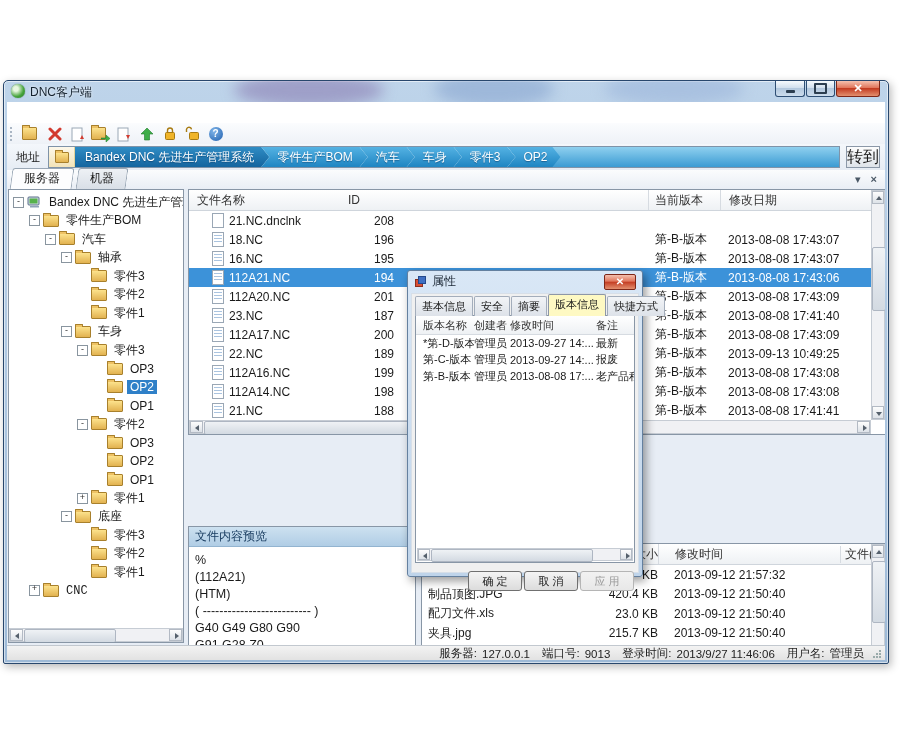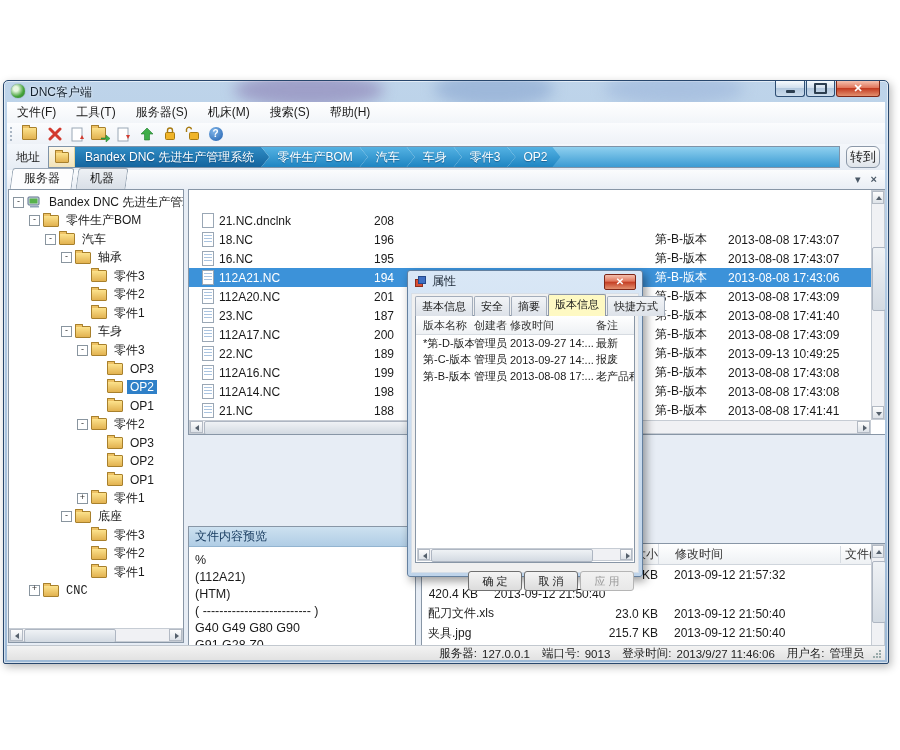--- a/index.html
+++ b/index.html
@@ -41,22 +41,22 @@
   .addr-label{padding:0 8px 0 9px;}
   .bc-box{flex:1;height:20px;border:1px solid #7f93a8;background:#fff;display:flex;overflow:hidden;margin-right:6px;}
   .bc-folder{width:25px;background:linear-gradient(#fdf8ea,#f2e3b8);display:flex;align-items:center;justify-content:center;border-right:1px solid #e4d49a;}
   .bc-seg{display:flex;align-items:center;color:#fff;font-size:12px;padding:0 15px 0 10px;
           background:linear-gradient(#54b2e3,#1f85c2);clip-path:polygon(0 0,calc(100% - 8px) 0,100% 50%,calc(100% - 8px) 100%,0 100%);
           margin-right:-8px;white-space:nowrap;text-shadow:0 1px 1px rgba(0,40,80,.45);}
   .bc-seg + .bc-seg{clip-path:polygon(0 0,calc(100% - 8px) 0,100% 50%,calc(100% - 8px) 100%,0 100%,8px 50%);padding-left:16px;}
   .bc-root{background:linear-gradient(#2f8cc4,#14659f);}
   .bc-fill{flex:1;background:linear-gradient(#8fd0ef,#3b9bd3);margin-left:-2px;
            clip-path:polygon(0 0,100% 0,100% 100%,0 100%,8px 50%);}
-  .go-btn{width:32px;height:20px;margin-right:5px;border:1px solid #8b98a8;border-radius:6px;
-          background:linear-gradient(#fdfdfd,#dfe4ea);font-size:13px;display:flex;align-items:center;justify-content:center;}
+  .go-btn{width:32px;height:20px;margin-right:5px;border:1px solid #8b98a8;border-radius:0;
+          background:linear-gradient(#fdfdfd,#dfe4ea);font-size:16px;display:flex;align-items:center;justify-content:center;}
 
   
   .tabstrip{position:absolute;left:0;top:68px;right:0;height:19px;background:linear-gradient(#fbfcfd,#e9eef5);
             border-bottom:1px solid #9aa7b5;display:flex;align-items:flex-end;font-size:12px;}
   .vtab{padding:1px 12px 2px 12px;margin-left:4px;border:1px solid #9aa7b5;border-bottom:none;border-radius:3px 3px 0 0;
         background:linear-gradient(#eef1f5,#d9dfe7);transform:skewX(-8deg);}
   .vtab span{display:inline-block;transform:skewX(8deg);}
   .vtab.active{background:#fdfdfe;position:relative;top:1px;padding-bottom:3px;}
   .strip-ctrl{position:absolute;right:8px;top:3px;display:flex;gap:10px;color:#4a5866;font-size:11px;}
 
@@ -87,21 +87,21 @@
   .tri.up{border-left:3px solid transparent;border-right:3px solid transparent;border-bottom:4px solid #55606c;left:3px;top:4px;}
   .tri.dn{border-left:3px solid transparent;border-right:3px solid transparent;border-top:4px solid #55606c;left:3px;top:5px;}
   .tri.lf{border-top:3px solid transparent;border-bottom:3px solid transparent;border-right:4px solid #55606c;left:4px;top:3px;}
   .tri.rt{border-top:3px solid transparent;border-bottom:3px solid transparent;border-left:4px solid #55606c;left:5px;top:3px;}
 
   
   .lhead{position:absolute;left:0;top:0;right:0;height:20px;background:linear-gradient(#ffffff,#eef1f4);
          border-bottom:1px solid #cfd5dc;display:flex;font-size:12px;color:#333;align-items:center;}
   .frow{height:19px;display:flex;align-items:center;font-size:12px;}
   .frow.sel{background:#3c92d9;color:#fff;}
-  .fc-name{flex:0 0 155px;display:flex;align-items:center;padding-left:13px;box-sizing:border-box;overflow:hidden;white-space:nowrap;}
+  .fc-name{flex:0 0 155px;display:flex;align-items:center;padding-left:23px;box-sizing:border-box;overflow:hidden;white-space:nowrap;}
   .fc-id{flex:0 0 62px;text-align:right;padding-right:12px;box-sizing:border-box;}
   .fc-mid{flex:0 0 242px;}
   .fc-ver{flex:0 0 72px;border-left:1px solid transparent;}
   .fc-date{flex:1;}
   .lhead .fc-ver{border-left:1px solid #d6dbe1;height:100%;display:flex;align-items:center;padding-left:6px;box-sizing:border-box;}
   .lhead .fc-date{border-left:1px solid #d6dbe1;height:100%;display:flex;align-items:center;padding-left:8px;box-sizing:border-box;}
   .lhead .fc-id{text-align:left;padding-left:4px;}
   .fr-ver{padding-left:6px;box-sizing:border-box;}
   .fr-date{padding-left:8px;box-sizing:border-box;}
   .pg{width:10px;height:13px;background:#fff;border:1px solid #9aa7b5;margin-right:5px;flex:0 0 auto;position:relative;}
@@ -183,28 +183,20 @@
             <span class="maxbox"></span>
           </div>
         <div class="cap close">
             <span class="capx">✕</span>
           </div>
       </div>
     </div>
 
     <div class="client">
 
-      <div class="menubar">
-        <span class="mitem">文件(F)</span>
-        <span class="mitem">工具(T)</span>
-        <span class="mitem">服务器(S)</span>
-        <span class="mitem">机床(M)</span>
-        <span class="mitem">搜索(S)</span>
-        <span class="mitem">帮助(H)</span>
-      </div>
 
       <div class="toolbar">
         <span class="tgrip"></span>
         <span class="tico">
             <span class="fold" style="width:13px;height:11px;"></span>
           </span>
         <span class="tico">
           <svg width="14" height="14">
               <path d="M2 2 L12 12 M12 2 L2 12" stroke="#d23b2f" stroke-width="3" stroke-linecap="round"></path>
             </svg>
@@ -400,20 +392,27 @@
                 <span class="tri lf"></span>
               </span>
             <span class="sthumb" style="left:14px;top:0;width:90px;height:12px;"></span>
             <span class="sbtn" style="right:0;top:0;width:13px;height:12px;">
                 <span class="tri rt"></span>
               </span>
           </div>
         </div>
 
         <div class="panel" style="left:181px;top:0;width:698px;height:246px;overflow:hidden;">
+          <div class="lhead" style="right:14px;">
+            <span class="fc-name" style="padding-left:8px;">文件名称</span>
+            <span class="fc-id">ID</span>
+            <span class="fc-mid"></span>
+            <span class="fc-ver">当前版本</span>
+            <span class="fc-date">修改日期</span>
+          </div>
           <div style="position:absolute;left:0;top:21px;right:14px;bottom:14px;overflow:hidden;">
             <div class="frow">
                 <span class="fc-name">
                   <span class="pg"></span>
                   <span>21.NC.dnclnk</span>
                 </span>
                 <span class="fc-id">208</span>
                 <span class="fc-mid"></span>
                 <span class="fc-ver fr-ver"></span>
                 <span class="fc-date fr-date"></span>
@@ -562,20 +561,21 @@
             <span class="ac-extra">文件(&amp;</span>
           </div>
           <div style="position:absolute;left:0;top:21px;right:14px;bottom:16px;overflow:hidden;">
             <div class="arow">
                 <span class="ac-name"></span>
                 <span class="ac-size">KB</span>
                 <span class="ac-time">2013-09-12 21:57:32</span>
                 <span class="ac-extra" style="border-left:none;"></span>
               </div>
             <div class="arow">
+                <span class="ac-name">制品顶图.JPG</span>
                 <span class="ac-size">420.4 KB</span>
                 <span class="ac-time">2013-09-12 21:50:40</span>
                 <span class="ac-extra" style="border-left:none;"></span>
               </div>
             <div class="arow">
                 <span class="ac-name">配刀文件.xls</span>
                 <span class="ac-size">23.0 KB</span>
                 <span class="ac-time">2013-09-12 21:50:40</span>
                 <span class="ac-extra" style="border-left:none;"></span>
               </div>

